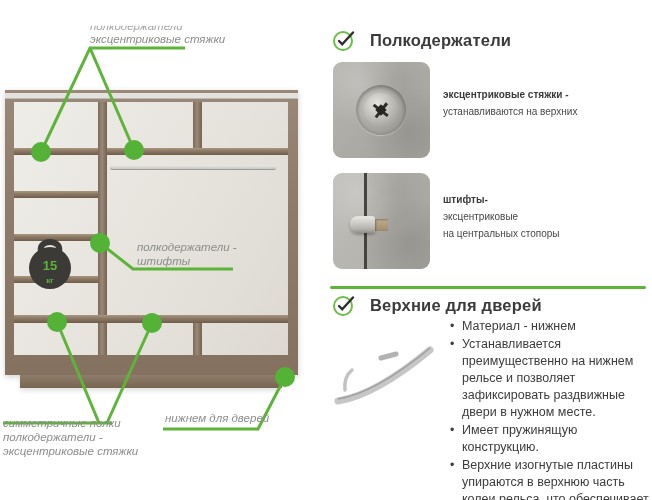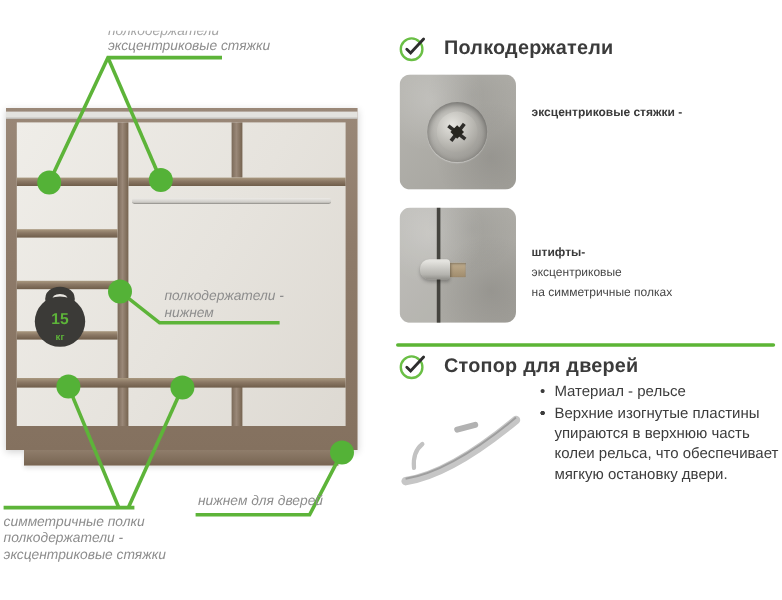--- a/index.html
+++ b/index.html
@@ -33,21 +33,21 @@
     background:linear-gradient(180deg,#8f7d6b,#776451); box-shadow:0 3px 4px rgba(0,0,0,.12); }
 
   
   .callouts-svg { position:absolute; left:0; top:0; width:330px; height:500px; z-index:5; pointer-events:none; }
 
   .label { position:absolute; z-index:6; font-style:italic; color:#8d8d8d; font-size:11.5px; line-height:14px; }
   .label-top-cut { clip-path:inset(48% 0 0 0); opacity:.8; }
   .lbl-top { left:90px; top:19px; }
   .lbl-top2 { left:90px; top:32px; }
   .lbl-mid { left:137px; top:240px; }
-  .lbl-bl { left:3px; top:428px;font-style:italic; }
+  .lbl-bl { left:3px; top:416px;font-style:italic; }
   .lbl-br { left:165px; top:411px; }
 
   .weight-badge { position:absolute; left:26px; top:235px; z-index:4; }
   .weight-badge text { font-family:"Liberation Sans", sans-serif; fill:#5db439; font-weight:bold; }
 
   
   .check-icon { position:absolute; width:24px; height:24px; }
   .sec-title { position:absolute; font-size:16.5px; font-weight:bold; color:#3b3b3b; letter-spacing:.2px; }
 
   .photo { position:absolute; width:97px; height:96px; border-radius:9px; overflow:hidden; }
@@ -132,21 +132,21 @@
         <circle cx="152" cy="323" r="10"></circle>
         <circle cx="285" cy="377" r="10"></circle>
       </g>
     </svg>
 
     <div class="label lbl-top label-top-cut">полкодержатели</div>
     <div class="label lbl-top2">эксцентриковые стяжки</div>
 
     <div class="label lbl-mid">
       <div>полкодержатели -</div>
-      <div>нижнем</div>
+      <div>штифты</div>
     </div>
 
     <div class="label lbl-bl">
       <div>симметричные полки</div>
       <div>полкодержатели -</div>
       <div>эксцентриковые стяжки</div>
     </div>
 
     <div class="label lbl-br">нижнем для дверей</div>
   </div>
@@ -160,51 +160,52 @@
   <div class="photo photo-concrete" style="left:333px; top:62px;">
     <div class="cam-recess">
       <div class="cam-head">
         <div class="cam-cross"></div>
         <div class="cam-center"></div>
       </div>
     </div>
   </div>
   <div class="info-text" style="top:86px;">
     <div class="head">эксцентриковые стяжки -</div>
+    <div>устанавливаются на верхних</div>
   </div>
 
   <div class="photo photo-concrete" style="left:333px; top:173px;">
     <div class="panel-left-shade"></div>
     <div class="panel-gap"></div>
     <div class="pin-body"></div>
     <div class="pin-tip"></div>
   </div>
-  <div class="info-text" style="top:202px;">
+  <div class="info-text" style="top:191px;">
     <div class="head">штифты-</div>
     <div>эксцентриковые</div>
-    <div>на симметричные полках</div>
+    <div>на центральных стопоры</div>
   </div>
 
   <div class="green-divider"></div>
 
   <svg class="check-icon" style="left:332px; top:293px;" viewBox="0 0 24 24">
     <circle cx="11" cy="13" r="9" fill="none" stroke="#6abf45" stroke-width="2"></circle>
     <path d="M7 13 l3.2 3.2 L21 4.5" fill="none" stroke="#2e2e2e" stroke-width="2.4" stroke-linecap="round"></path>
   </svg>
-  <div class="sec-title" style="left:370px; top:296px;">Стопор для дверей</div>
+  <div class="sec-title" style="left:370px; top:296px;">Верхние для дверей</div>
 
   <div class="stopper-photo">
     <svg width="112" height="100" viewBox="0 0 112 100">
       <path d="M5 75 C 30 71, 62 53, 97 24" stroke="#c6c6c6" stroke-width="7" fill="none" stroke-linecap="round"></path>
       <path d="M5 73 C 30 69, 62 51, 97 22" stroke="#9e9e9e" stroke-width="1.6" fill="none"></path>
       <path d="M12 64 C 11 54, 14 48, 19 44" stroke="#c2c2c2" stroke-width="3.5" fill="none" stroke-linecap="round"></path>
       <path d="M48 32 L 63 28" stroke="#b2b2b2" stroke-width="5" stroke-linecap="round"></path>
     </svg>
   </div>
 
   <ul class="bullets">
-    <li><span class="marker">•</span><span>Материал - рельсе</span></li>
-    <li><span class="marker">•</span></li>
-    <li><span class="marker">•</span></li>
+    <li><span class="marker">•</span><span>Материал - нижнем</span></li>
+    <li><span class="marker">•</span><span>Устанавливается преимущественно на нижнем рельсе и позволяет зафиксировать раздвижные двери в нужном месте.</span></li>
+    <li><span class="marker">•</span><span>Имеет пружинящую конструкцию.</span></li>
     <li><span class="marker">•</span><span>Верхние изогнутые пластины упираются в верхнюю часть колеи рельса, что обеспечивает мягкую остановку двери.</span></li>
   </ul>
 
 </div>
 
 </body></html>

